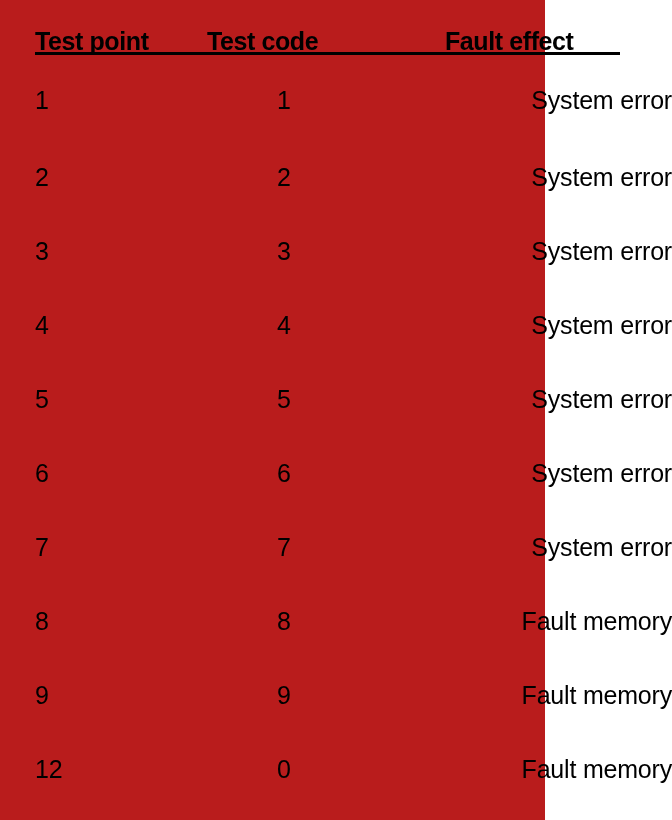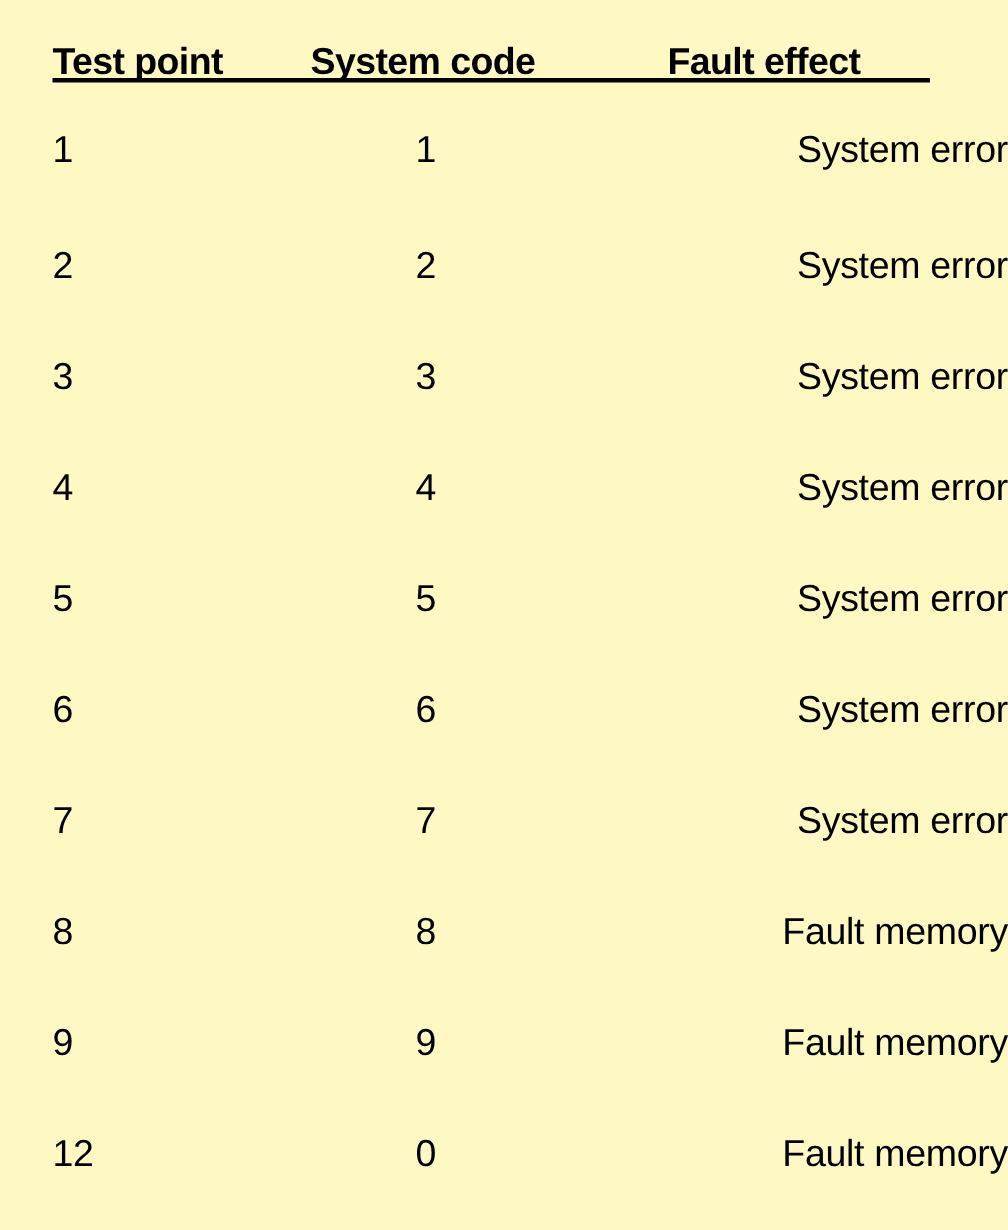--- a/index.html
+++ b/index.html
@@ -12,23 +12,23 @@
     width: 672px;
     height: 820px;
     overflow: hidden;
     font-family: "Liberation Sans", "DejaVu Sans", sans-serif;
     color: #000000;
     -webkit-font-smoothing: none;
   }
 
   .page {
     position: relative;
-    width: 672px;
+    width: 545px;
     height: 820px;
-    background: #fef9c3;
+    background: #b91c1c;
   }
 
   
   .fault-table {
     position: absolute;
     left: 0;
     top: 0;
     width: 672px;
     border-collapse: collapse;
     table-layout: fixed;
@@ -109,21 +109,21 @@
   <table class="fault-table">
     <colgroup>
       <col class="c-tp">
       <col class="c-fc">
       <col class="c-fe">
     </colgroup>
 
     <thead>
       <tr class="header-row">
         <th class="th-test-point">Test point</th>
-        <th class="th-fault-code">System code</th>
+        <th class="th-fault-code">Test code</th>
         <th class="th-fault-effect">Fault effect</th>
       </tr>
     </thead>
 
     <tbody>
       <tr class="data-row">
         <td class="cell-test-point">1</td>
         <td class="cell-fault-code">1</td>
         <td class="cell-fault-effect">System error</td>
       </tr>

